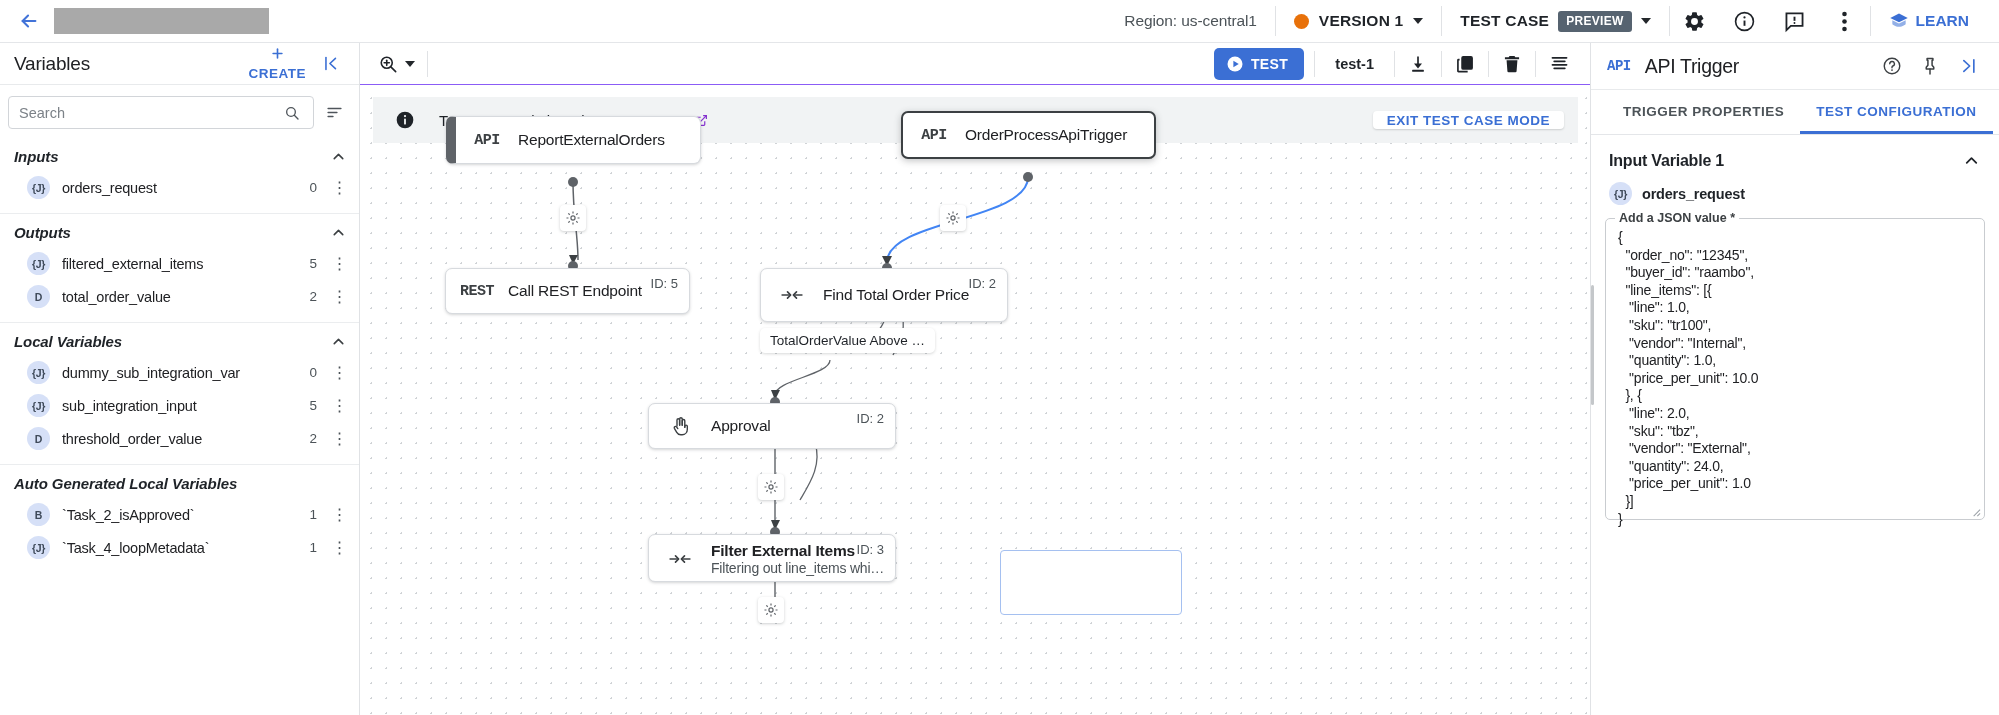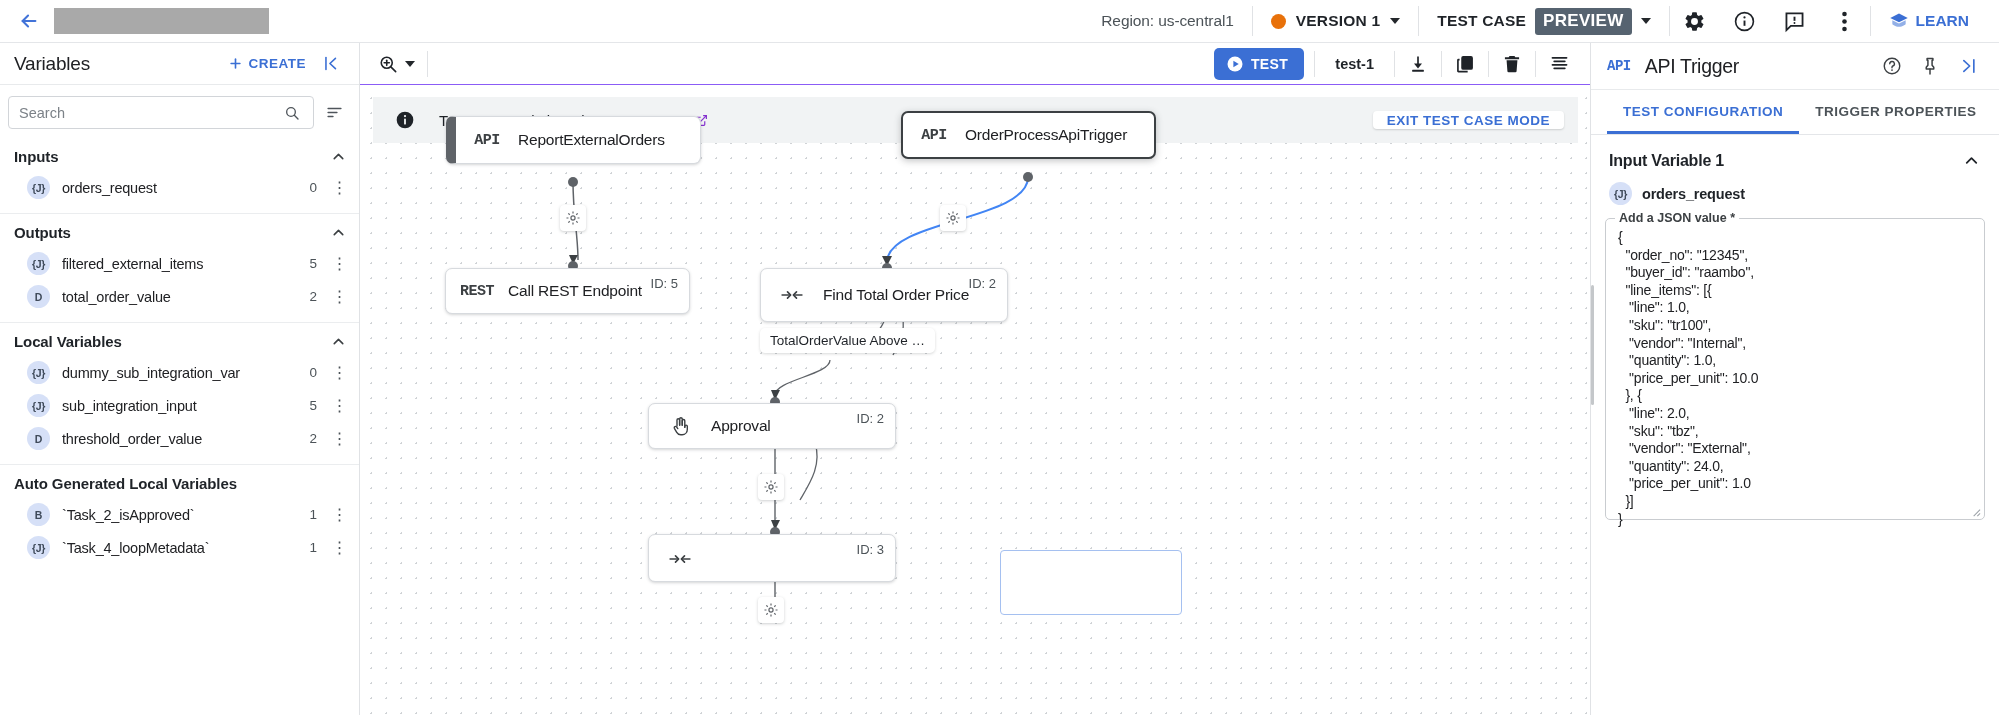--- a/index.html
+++ b/index.html
@@ -20,49 +20,49 @@
   .topbar-spacer { flex: 1; }
   .tb-region { font-size: 15.5px; color: #4c5358; padding: 0 18px; letter-spacing: -0.1px; }
   .tb-div { width: 1px; height: 30px; background: #e0e2e5; }
   .tb-version { display: flex; align-items: center; gap: 10px; padding: 0 18px; cursor: pointer; }
   .dot-orange { width: 15px; height: 15px; border-radius: 50%; background: #e8710a; }
   .tb-version-label { font-size: 15.5px; font-weight: bold; color: #1f2328; letter-spacing: 0.2px; }
   .caret { width: 0; height: 0; border-left: 5px solid transparent; border-right: 5px solid transparent; border-top: 6px solid #23272b; }
   .tb-testcase { display: flex; align-items: center; gap: 9px; padding: 0 18px; cursor: pointer; }
   .tb-testcase-label { font-size: 15.5px; font-weight: bold; color: #1f2328; letter-spacing: 0.2px; }
   .preview-chip {
-    background: #566370; color: #fff; font-size: 17px; font-weight: bold;
+    background: #566370; color: #fff; font-size: 12px; font-weight: bold;
     padding: 3px 8px 4px; border-radius: 3px; letter-spacing: 0.3px;
   }
   .tb-icon { width: 50px; height: 43px; display: flex; align-items: center; justify-content: center; cursor: pointer; color: #1f2328; }
   .tb-learn { display: flex; align-items: center; gap: 7px; padding: 0 16px 0 18px; color: #3b6fd4; font-size: 15.5px; font-weight: bold; cursor: pointer; }
 
   
   .main { flex: 1; display: flex; min-height: 0; }
 
   
   .leftpanel { width: 360px; min-width: 360px; display: flex; flex-direction: column; border-right: 1px solid #e0e2e5; background: #fff; }
   .lp-head { height: 42px; min-height: 42px; display: flex; align-items: center; padding: 0 12px 0 14px; border-bottom: 1px solid #e8eaec; }
   .lp-title { font-size: 19px; color: #202124; letter-spacing: -0.2px; }
   .lp-head-spacer { flex: 1; }
-  .lp-create { display: flex; align-items: center; gap: 5px; color: #3b6fd4; font-size: 13.5px; font-weight: bold; letter-spacing: 0.5px; cursor: pointer; }
+  .lp-create { display: flex; align-items: center; gap: 5px; color: #3b6fd4; font-size: 13.5px; font-weight: bold; letter-spacing: 0.5px; cursor: pointer; flex-direction: column; }
   .lp-collapse { margin-left: 16px; margin-right: 6px; color: #3b6fd4; cursor: pointer; display: flex; align-items: center; }
   .lp-body { flex: 1; overflow: hidden; position: relative; }
   .search-row { display: flex; align-items: center; padding: 11px 12px 9px 8px; gap: 8px; }
   .search-box {
     flex: 1; height: 33px; border: 1px solid #d2d5d9; border-radius: 4px;
     display: flex; align-items: center; padding: 0 10px; gap: 6px; background: #fff;
   }
   .search-box input { border: 0; outline: 0; flex: 1; font-size: 14.5px; font-family: inherit; color: #3c4043; background: transparent; }
   .search-box input::placeholder { color: #7c8288; }
   .sort-icon { color: #4f555b; cursor: pointer; padding: 0 3px; display: flex; }
   .sec { border-bottom: 1px solid #ebedef; padding: 4px 0 9px; }
   .sec:last-child { border-bottom: 0; }
   .sec-head { display: flex; align-items: center; padding: 6px 12px 6px 14px; }
-  .sec-title { font-size: 15px; font-weight: bold; color: #1f2328; letter-spacing: -0.1px; }
+  .sec-title { font-size: 15px; font-weight: bold; color: #1f2328; letter-spacing: -0.1px; font-style: italic; }
   .sec-head-spacer { flex: 1; }
   .chev { color: #3c4043; cursor: pointer; display: flex; }
   .var-row { display: flex; align-items: center; padding: 5px 10px 5px 27px; gap: 12px; cursor: pointer; }
   .vbadge {
     width: 23px; height: 23px; min-width: 23px; border-radius: 50%; background: #d6e0f7;
     color: #3f4a5a; font-size: 10.5px; display: flex; align-items: center; justify-content: center;
     font-weight: 600; letter-spacing: -0.3px;
   }
   .vname { flex: 1; font-size: 14.5px; color: #202124; letter-spacing: -0.2px; white-space: nowrap; overflow: hidden; }
   .vcount { font-size: 13.5px; color: #4c5358; min-width: 16px; text-align: right; }
@@ -541,20 +541,24 @@
 
         <div class="node" style="left:288px; top:449px; width:248px; height:48px; padding-top:2px;">
           <div class="node-icon">
             <svg width="22" height="18" viewBox="0 0 24 20" fill="none" stroke="#3c4043" stroke-width="1.8" stroke-linecap="round" stroke-linejoin="round">
                 <line x1="1" y1="10" x2="10" y2="10"></line>
                 <polyline points="7 6.5 10.5 10 7 13.5"></polyline>
                 <line x1="23" y1="10" x2="14" y2="10"></line>
                 <polyline points="17 6.5 13.5 10 17 13.5"></polyline>
               </svg>
           </div>
+          <div class="node-body">
+            <div class="node-title bold">Filter External Items</div>
+            <div class="node-sub">Filtering out line_items whi…</div>
+          </div>
           <div class="node-id">ID: 3</div>
         </div>
 
         <div class="gear-badge" style="left:398px; top:512px;">
           <svg width="16" height="16" viewBox="0 0 24 24" fill="none" stroke="#5f6368" stroke-width="1.8">
               <circle cx="12" cy="12" r="3.1"></circle>
               <path d="M12 2.2v3M12 18.8v3M2.2 12h3M18.8 12h3M5 5l2.1 2.1M16.9 16.9 19 19M19 5l-2.1 2.1M7.1 16.9 5 19"></path>
             </svg>
         </div>
 
@@ -582,22 +586,22 @@
         </span>
         <span class="rp-icon blue">
           <svg width="20" height="20" viewBox="0 0 24 24" fill="none" stroke="#3b6fd4" stroke-width="2" stroke-linecap="round" stroke-linejoin="round">
               <polyline points="7 5.5 14 12 7 18.5"></polyline>
               <line x1="19" y1="4.5" x2="19" y2="19.5"></line>
             </svg>
         </span>
       </div>
 
       <div class="tabs">
+        <div class="tab">TRIGGER PROPERTIES</div>
         <div class="tab active">TEST CONFIGURATION</div>
-        <div class="tab">TRIGGER PROPERTIES</div>
       </div>
 
       <div class="rp-body">
         <div class="rp-scroll"></div>
         <div class="iv-head">
           <span class="iv-title">Input Variable 1</span>
           <span class="iv-spacer"></span>
           <span class="chev">
             <svg width="19" height="19" viewBox="0 0 24 24" fill="none" stroke="#1f2328" stroke-width="2.2" stroke-linecap="round" stroke-linejoin="round">
                 <polyline points="6 15 12 9 18 15"></polyline>

